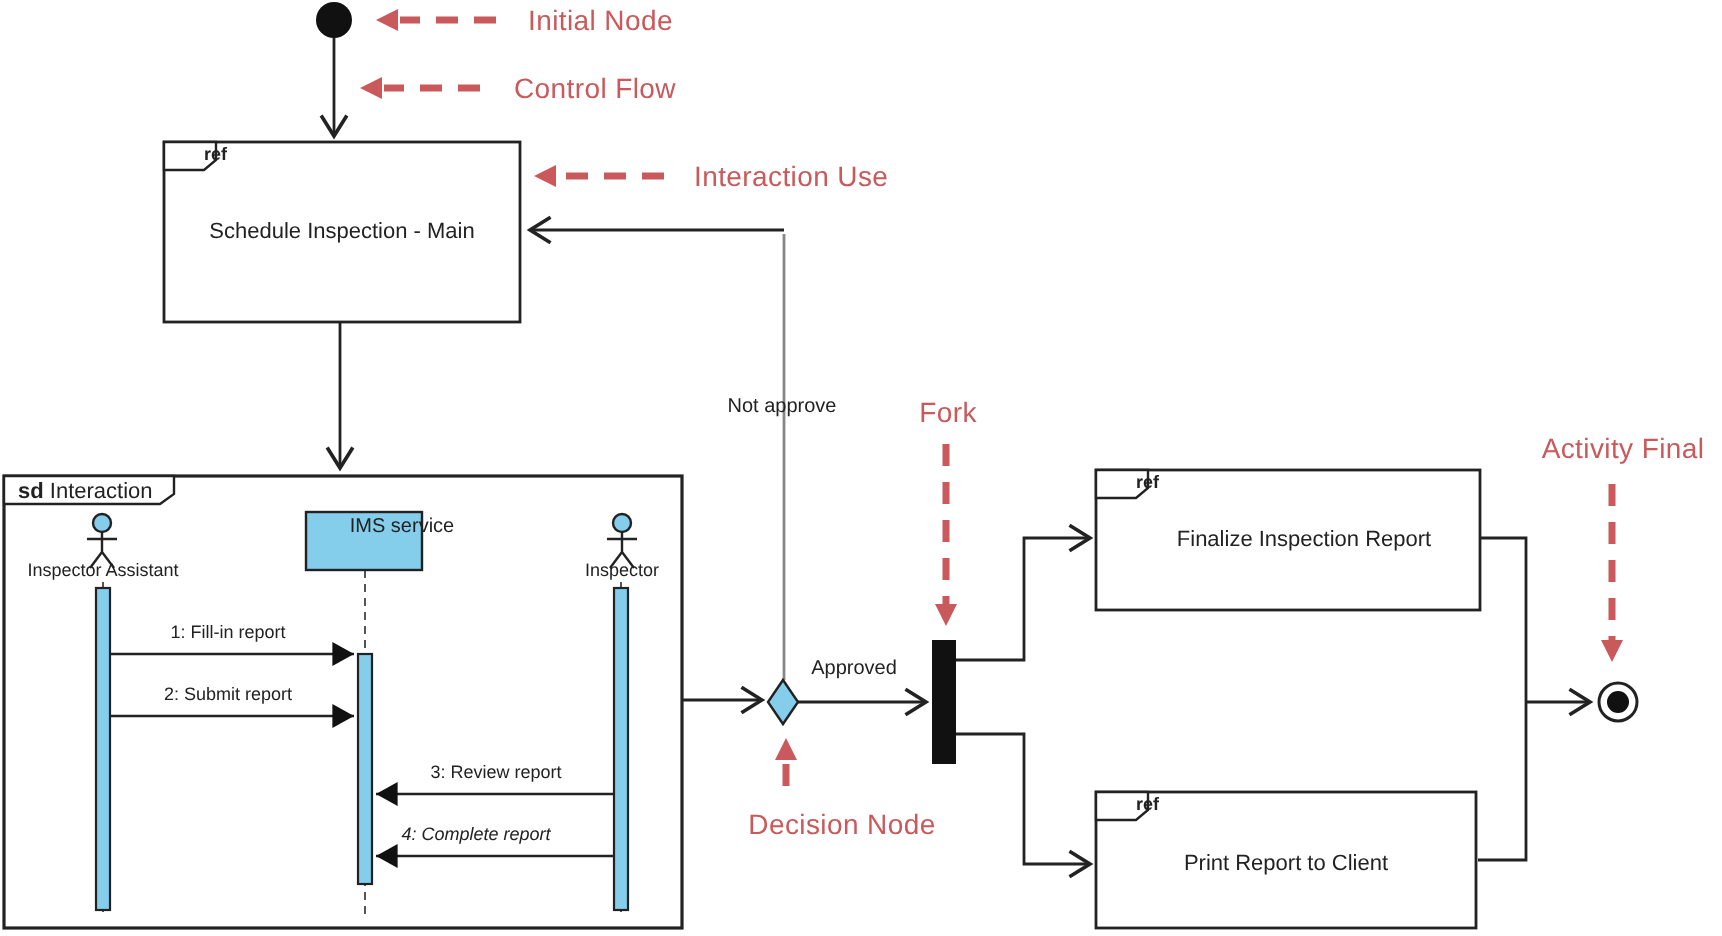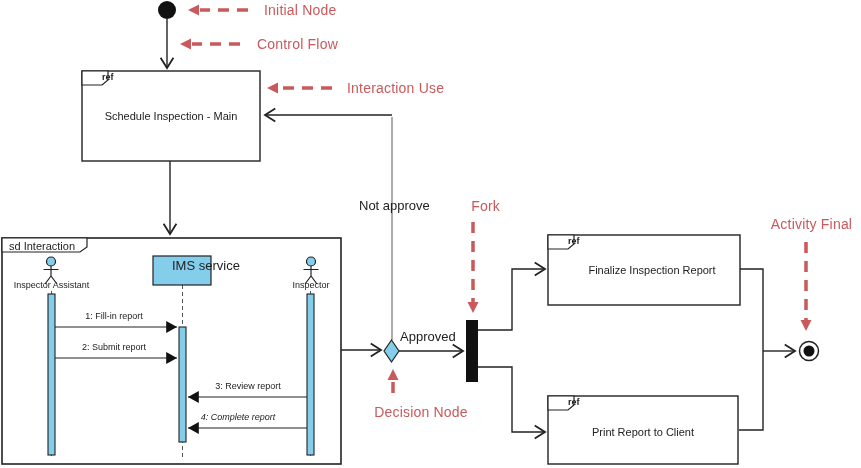--- a/index.html
+++ b/index.html
@@ -5,25 +5,25 @@
   html,body{margin:0;padding:0;background:#ffffff;}
   .canvas{
     position:relative;width:861px;height:468px;background:#ffffff;overflow:hidden;
     font-family:"Liberation Sans", sans-serif;color:#222;
   }
   .canvas svg{position:absolute;left:0;top:0;}
   .lbl{position:absolute;white-space:nowrap;color:#222;}
   .c{text-align:center;}
   .flexc{display:flex;align-items:center;justify-content:center;}
   .f9{font-size:9px;}
-  .f10{font-size:13px;}
+  .f10{font-size:10px;}
   .f11{font-size:11px;}
   .refkw{font-size:9px;font-weight:bold;padding-left:16px;}
   .sdtab{font-size:11px;}
-  .sdtab b{font-weight:normal;}
+  .sdtab b{font-weight:bold;}
   .anno{
     position:absolute;font-size:14px;font-weight:normal;letter-spacing:.2px;
     color:#c9595b;white-space:nowrap;
   }
 </style>
 </head>
 <body>
 
 <div class="canvas">
 
@@ -136,17 +136,17 @@
 
   <div class="lbl refkw" style="left:552px;top:236px;">ref</div>
   <div class="lbl f11 flexc" style="left:548px;top:235px;width:208px;height:70px;">Finalize Inspection Report</div>
 
   <div class="lbl refkw" style="left:552px;top:397px;">ref</div>
   <div class="lbl f11 flexc" style="left:548px;top:396px;width:190px;height:72px;">Print Report to Client</div>
 
   <div class="anno" style="left:264px;top:2px;">Initial Node</div>
   <div class="anno" style="left:257px;top:36px;">Control Flow</div>
   <div class="anno" style="left:347px;top:80px;">Interaction Use</div>
-  <div class="anno c" style="left:448px;top:198px;width:52px;text-align:right;">Fork</div>
+  <div class="anno c" style="left:448px;top:198px;width:52px;">Fork</div>
   <div class="anno c" style="left:361px;top:404px;width:120px;">Decision Node</div>
   <div class="anno c" style="left:762px;top:216px;width:99px;">Activity Final</div>
 
 </div>
 
 </body></html>

